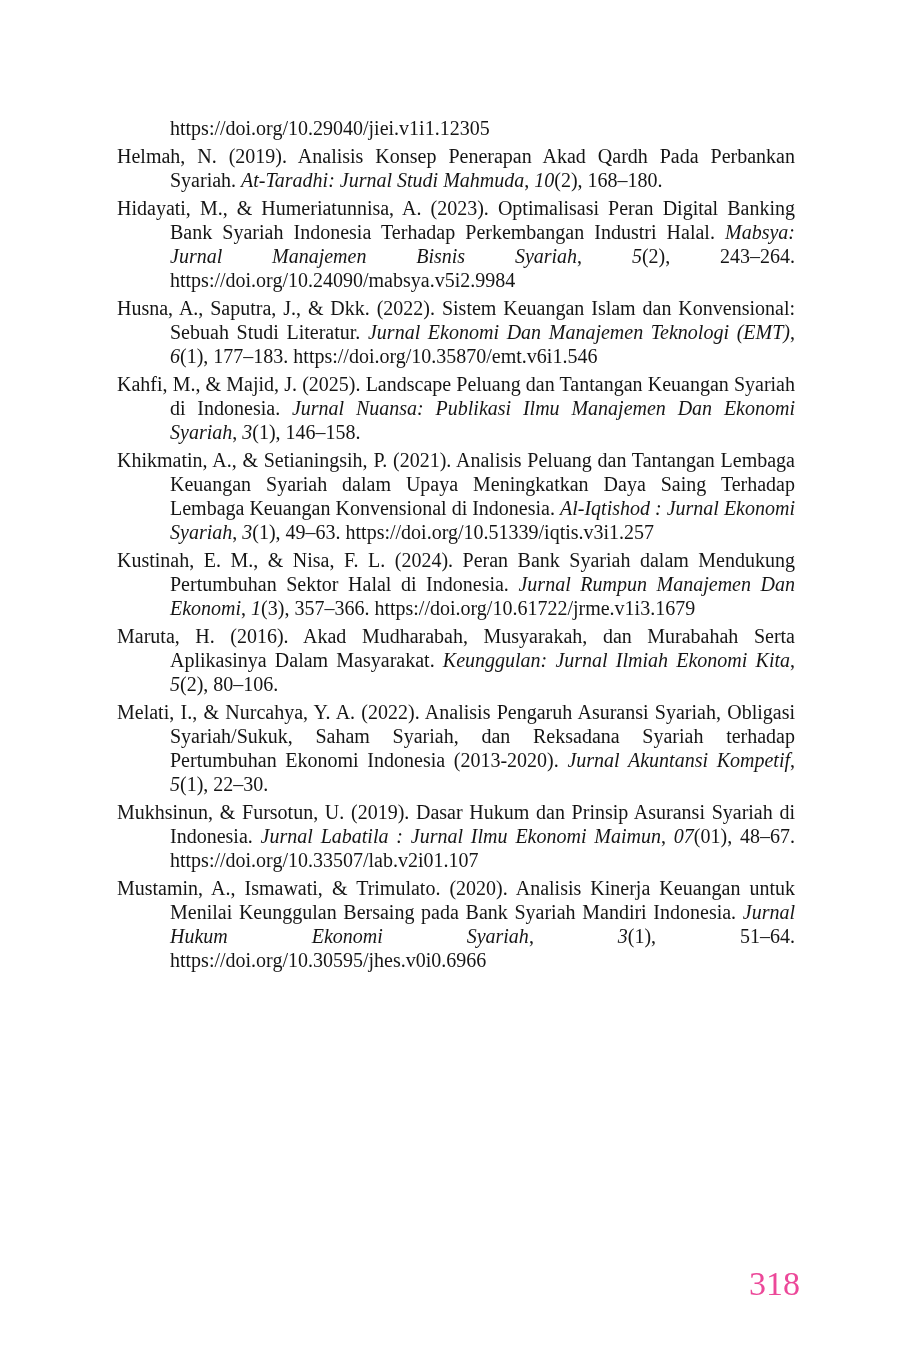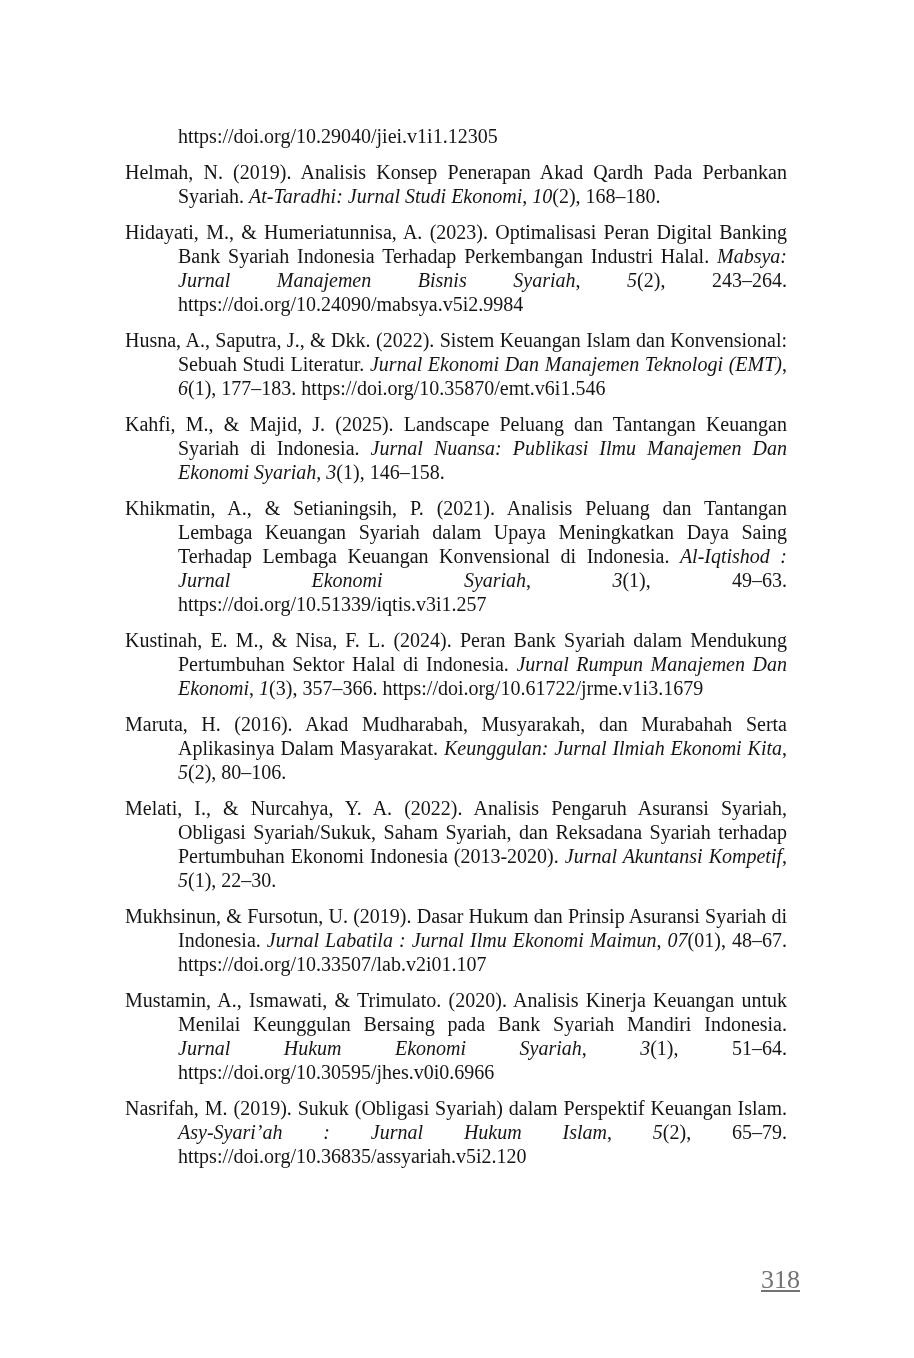--- a/index.html
+++ b/index.html
@@ -18,52 +18,50 @@
   .refs {
     position: absolute;
     left: 113px;
     top: 112px;
     width: 686px;
     font-size: 20px;
     line-height: 24px;
     text-align: justify;
   }
   .ref {
-    margin: 12px;
+    margin: 4px;
     padding-left: 53px;
     text-indent: -53px;
     hyphens: none;
   }
   .ref.continuation {
     text-indent: 0;
   }
   .it {
     font-style: italic;
   }
   .page-number {
     position: absolute;
     top: 1264px;
     right: 114px;
-    font-size: 26px;
+    font-size: 34px;
     line-height: 1.2;
-    color: #737373;
-    text-decoration: underline;
+    color: #ec4899;
   }
 </style>
 </head>
 <body>
 
 <div class="refs">
     <p class="ref continuation"><span>https://doi.org/10.29040/jiei.v1i1.12305</span></p>
-    <p class="ref"><span>Helmah, N. (2019). Analisis Konsep Penerapan Akad Qardh Pada Perbankan Syariah. </span><span class="it">At-Taradhi: Jurnal Studi Ekonomi</span><span>, </span><span class="it">10</span><span>(2), 168–180.</span></p>
+    <p class="ref"><span>Helmah, N. (2019). Analisis Konsep Penerapan Akad Qardh Pada Perbankan Syariah. </span><span class="it">At-Taradhi: Jurnal Studi Mahmuda</span><span>, </span><span class="it">10</span><span>(2), 168–180.</span></p>
     <p class="ref"><span>Hidayati, M., &amp; Humeriatunnisa, A. (2023). Optimalisasi Peran Digital Banking Bank Syariah Indonesia Terhadap Perkembangan Industri Halal. </span><span class="it">Mabsya: Jurnal Manajemen Bisnis Syariah</span><span>, </span><span class="it">5</span><span>(2), 243–264. https://doi.org/10.24090/mabsya.v5i2.9984</span></p>
     <p class="ref"><span>Husna, A., Saputra, J., &amp; Dkk. (2022). Sistem Keuangan Islam dan Konvensional: Sebuah Studi Literatur. </span><span class="it">Jurnal Ekonomi Dan Manajemen Teknologi (EMT)</span><span>, </span><span class="it">6</span><span>(1), 177–183. https://doi.org/10.35870/emt.v6i1.546</span></p>
     <p class="ref"><span>Kahfi, M., &amp; Majid, J. (2025). Landscape Peluang dan Tantangan Keuangan Syariah di Indonesia. </span><span class="it">Jurnal Nuansa: Publikasi Ilmu Manajemen Dan Ekonomi Syariah</span><span>, </span><span class="it">3</span><span>(1), 146–158.</span></p>
     <p class="ref"><span>Khikmatin, A., &amp; Setianingsih, P. (2021). Analisis Peluang dan Tantangan Lembaga Keuangan Syariah dalam Upaya Meningkatkan Daya Saing Terhadap Lembaga Keuangan Konvensional di Indonesia. </span><span class="it">Al-Iqtishod : Jurnal Ekonomi Syariah</span><span>, </span><span class="it">3</span><span>(1), 49–63. https://doi.org/10.51339/iqtis.v3i1.257</span></p>
     <p class="ref"><span>Kustinah, E. M., &amp; Nisa, F. L. (2024). Peran Bank Syariah dalam Mendukung Pertumbuhan Sektor Halal di Indonesia. </span><span class="it">Jurnal Rumpun Manajemen Dan Ekonomi</span><span>, </span><span class="it">1</span><span>(3), 357–366. https://doi.org/10.61722/jrme.v1i3.1679</span></p>
     <p class="ref"><span>Maruta, H. (2016). Akad Mudharabah, Musyarakah, dan Murabahah Serta Aplikasinya Dalam Masyarakat. </span><span class="it">Keunggulan: Jurnal Ilmiah Ekonomi Kita</span><span>, </span><span class="it">5</span><span>(2), 80–106.</span></p>
     <p class="ref"><span>Melati, I., &amp; Nurcahya, Y. A. (2022). Analisis Pengaruh Asuransi Syariah, Obligasi Syariah/Sukuk, Saham Syariah, dan Reksadana Syariah terhadap Pertumbuhan Ekonomi Indonesia (2013-2020). </span><span class="it">Jurnal Akuntansi Kompetif</span><span>, </span><span class="it">5</span><span>(1), 22–30.</span></p>
     <p class="ref"><span>Mukhsinun, &amp; Fursotun, U. (2019). Dasar Hukum dan Prinsip Asuransi Syariah di Indonesia. </span><span class="it">Jurnal Labatila : Jurnal Ilmu Ekonomi Maimun</span><span>, </span><span class="it">07</span><span>(01), 48–67. https://doi.org/10.33507/lab.v2i01.107</span></p>
     <p class="ref"><span>Mustamin, A., Ismawati, &amp; Trimulato. (2020). Analisis Kinerja Keuangan untuk Menilai Keunggulan Bersaing pada Bank Syariah Mandiri Indonesia. </span><span class="it">Jurnal Hukum Ekonomi Syariah</span><span>, </span><span class="it">3</span><span>(1), 51–64. https://doi.org/10.30595/jhes.v0i0.6966</span></p>
-    <p class="ref"><span>Nasrifah, M. (2019). Sukuk (Obligasi Syariah) dalam Perspektif Keuangan Islam. </span><span class="it">Asy-Syari’ah : Jurnal Hukum Islam</span><span>, </span><span class="it">5</span><span>(2), 65–79. https://doi.org/10.36835/assyariah.v5i2.120</span></p>
   </div>
 
 <div class="page-number">318</div>
 
 </body></html>

